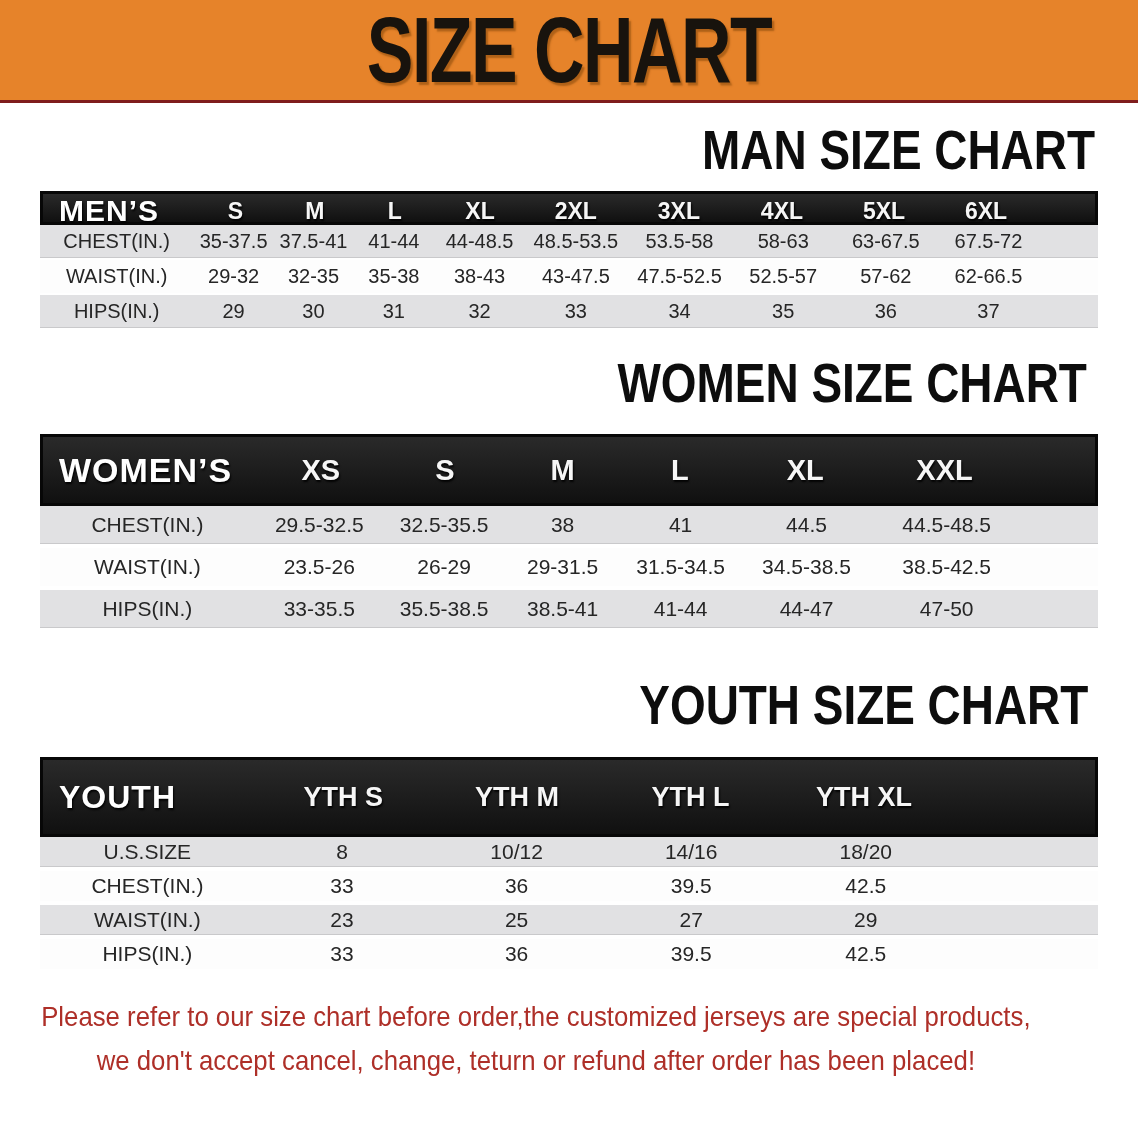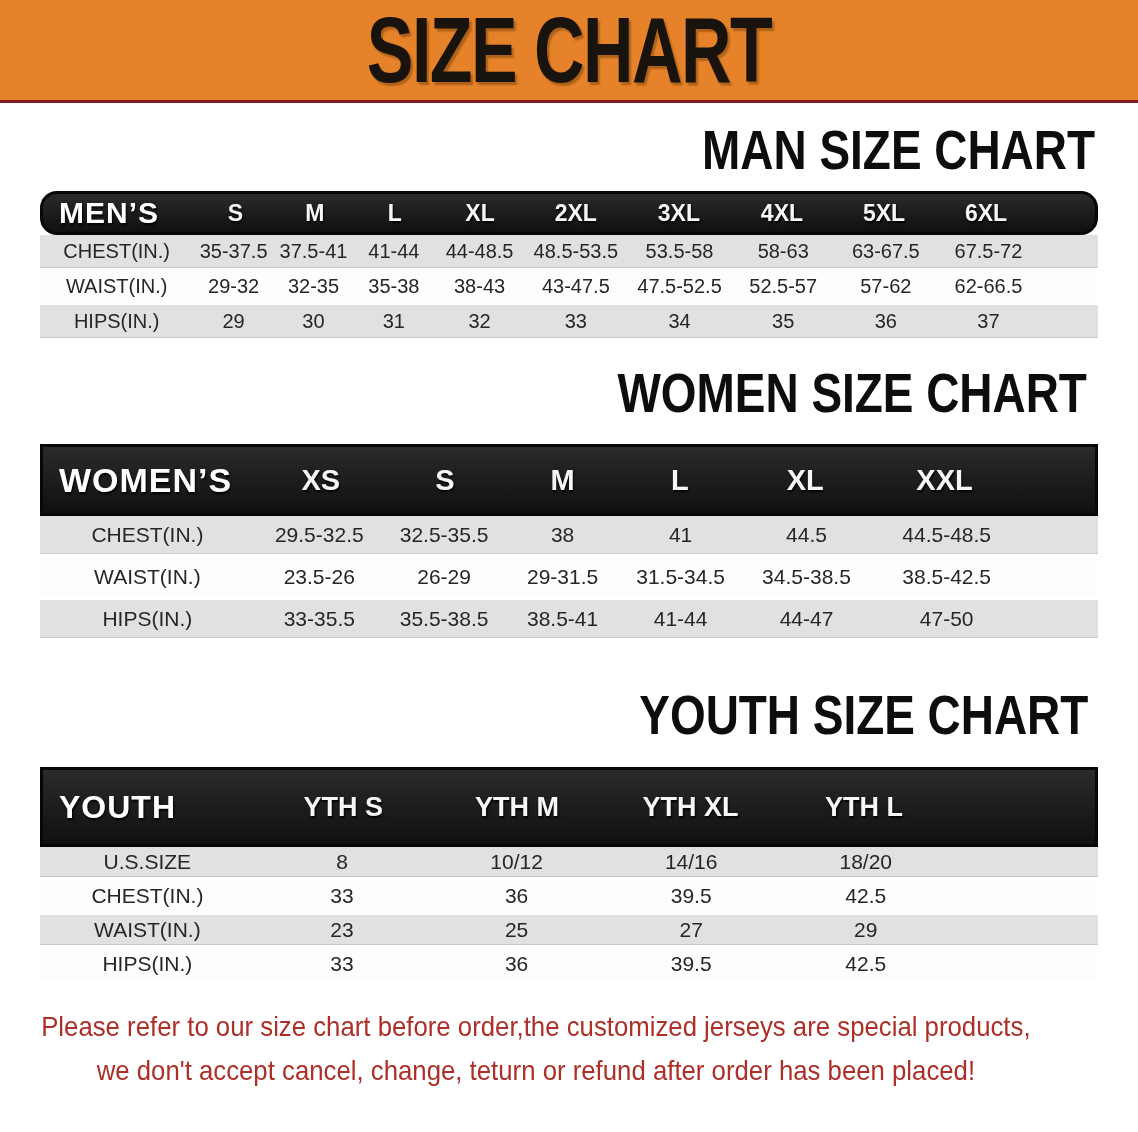--- a/index.html
+++ b/index.html
@@ -38,21 +38,21 @@
 
   .row { display:grid; align-items:center; color:#262626; }
   .row .rlabel { text-align:center; }
   .row .cell   { text-align:center; }
   .row.shade-gray  { background:#e1e1e3; box-shadow:inset 0 -1px 0 #c9c9cb; }
   .row.shade-white { background:#fdfdfd; }
 
   
   .tbl-men .band, .tbl-men .row {
     grid-template-columns:14.5% 7.6% 7.5% 7.7% 8.5% 9.7% 9.9% 9.7% 9.7% 9.7% 1fr; }
-  .tbl-men .band { height:44px; font-size:23px;border-radius:17px; }
+  .tbl-men .band { height:34px; font-size:23px; }
   .tbl-men .band .corner { font-size:30px; letter-spacing:1px; }
   .tbl-men .row { height:33px; margin-bottom:2px; font-size:20px; }
   .tbl-men .row:first-of-type { margin-top:3px; }
 
   
   .tbl-women .band, .tbl-women .row {
     grid-template-columns:20.3% 12.2% 11.4% 11% 11.3% 12.5% 14% 1fr; }
   .tbl-women .band { height:72px; font-size:29px; }
   .tbl-women .band .corner { font-size:34px; letter-spacing:1px; }
   .tbl-women .row { height:38px; margin-bottom:4px; font-size:21px; }
@@ -187,22 +187,22 @@
 
 <h2 class="section-heading h-youth">
   <span>YOUTH SIZE CHART</span>
 </h2>
 
 <div class="size-table tbl-youth m-youth">
   <div class="band">
     <div class="corner">YOUTH</div>
     <div class="scol">YTH S</div>
     <div class="scol">YTH M</div>
+    <div class="scol">YTH L</div>
     <div class="scol">YTH XL</div>
-    <div class="scol">YTH L</div>
     <div></div>
   </div>
   <div class="row shade-gray">
     <div class="rlabel">U.S.SIZE</div>
     <div class="cell">8</div>
     <div class="cell">10/12</div>
     <div class="cell">14/16</div>
     <div class="cell">18/20</div>
     <div></div>
   </div>

